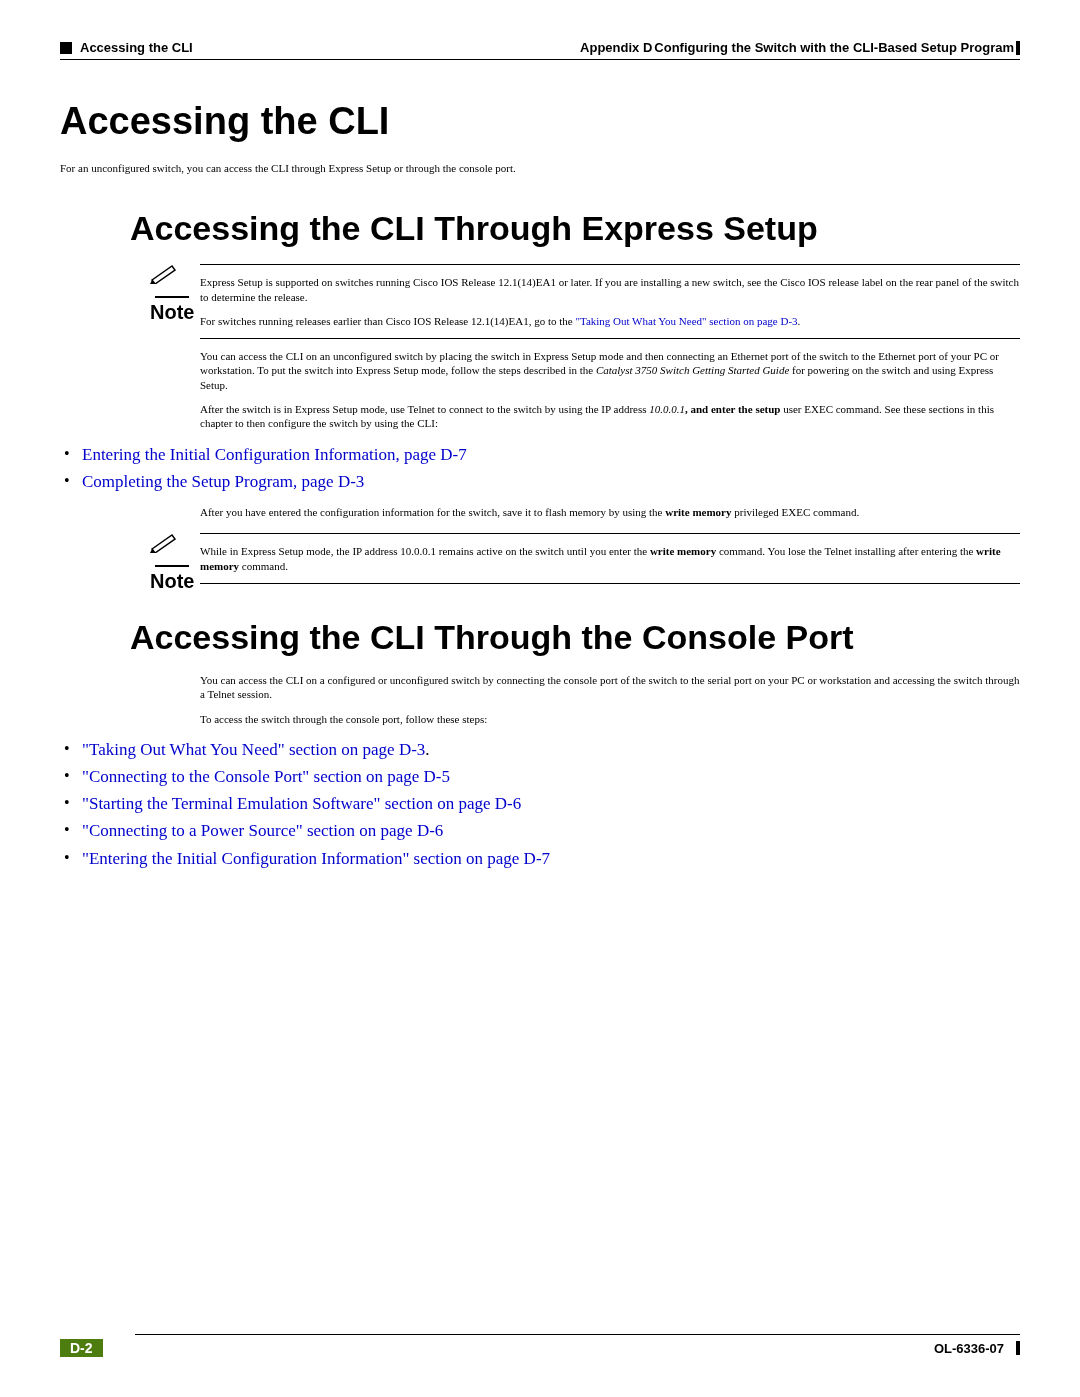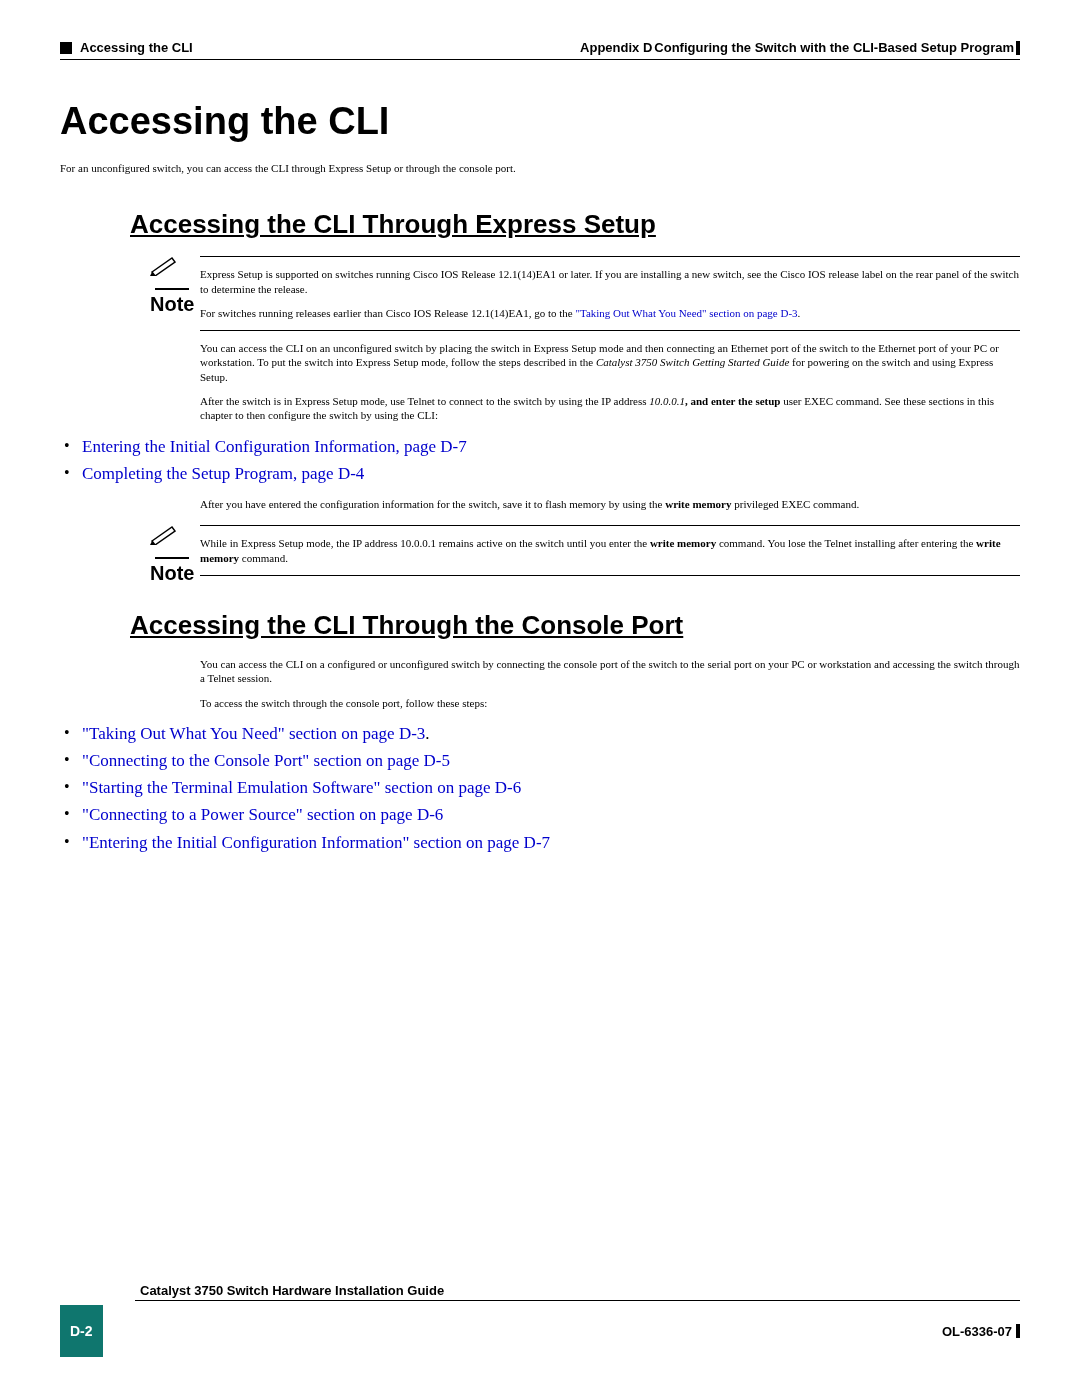--- a/index.html
+++ b/index.html
@@ -56,23 +56,22 @@
     margin: 0 0 18px 0;
   }
   .body-text {
     font-size: 17px;
     line-height: 1.3;
     margin-left: 140px;
   }
   h2 {
     font-family: Arial, Helvetica, sans-serif;
     font-weight: bold;
-    font-size: 26px;
+    font-size: 34px;
     margin: 34px 0 16px 70px;
-    text-decoration: underline;
   }
   .note-block {
     margin-left: 140px;
     position: relative;
   }
   .note-icon {
     position: absolute;
     left: -50px;
     top: -2px;
     font-family: Arial, sans-serif;
@@ -151,28 +150,28 @@
     font-family: Arial, Helvetica, sans-serif;
     font-size: 13px;
     font-weight: bold;
     margin-top: 4px;
   }
   .footer-title {
     margin-left: 80px;
     font-size: 13px;
   }
   .page-num-box {
-    background: #0f766e;
+    background: #4d7c0f;
     color: #fff;
-    padding: 18px 10px;
+    padding: 1px 10px;
     font-size: 14px;
     margin-right: 8px;
   }
   .footer-left { display:flex; align-items:center; }
-  .footer-right { display:flex; align-items:center; gap:4px; }
+  .footer-right { display:flex; align-items:center; gap:12px; }
 </style>
 </head>
 <body>
 
 <div class="page">
 
   <div class="header-row">
     <div class="header-left">
       <div class="header-box"></div>
       <span>Accessing the CLI</span>
@@ -210,21 +209,21 @@
   <div class="para indent">
     <span>You can access the CLI on an unconfigured switch by placing the switch in Express Setup mode and then connecting an Ethernet port of the switch to the Ethernet port of your PC or workstation. To put the switch into Express Setup mode, follow the steps described in the </span><span class="italic">Catalyst 3750 Switch Getting Started Guide</span><span> for powering on the switch and using Express Setup.</span>
   </div>
 
   <div class="para indent">
     <span>After the switch is in Express Setup mode, use Telnet to connect to the switch by using the IP address </span><span class="italic">10.0.0.1</span><span class="bold">, and enter the </span><span class="bold">setup</span><span> user EXEC command. See these sections in this chapter to then configure the switch by using the CLI:</span>
   </div>
 
   <ul class="bullets indent">
     <li><span class="link">Entering the Initial Configuration Information, page D-7</span></li>
-    <li><span class="link">Completing the Setup Program, page D-4</span></li>
+    <li><span class="link">Completing the Setup Program, page D-3</span></li>
   </ul>
 
   <div class="para indent">
     <span>After you have entered the configuration information for the switch, save it to flash memory by using the </span><span class="bold">write memory</span><span> privileged EXEC command.</span>
   </div>
 
   <div class="note-block" style="margin-top:14px;">
     <div class="note-icon">
       <svg width="30" height="22" viewBox="0 0 30 22">
         <path d="M 2 18 L 22 4 L 25 8 L 5 22 Z" fill="none" stroke="#000" stroke-width="1.5"></path>
@@ -248,21 +247,20 @@
 
   <ul class="bullets indent">
     <li><span class="link">"Taking Out What You Need" section on page D-3</span><span>.</span></li>
     <li><span class="link">"Connecting to the Console Port" section on page D-5</span></li>
     <li><span class="link">"Starting the Terminal Emulation Software" section on page D-6</span></li>
     <li><span class="link">"Connecting to a Power Source" section on page D-6</span></li>
     <li><span class="link">"Entering the Initial Configuration Information" section on page D-7</span></li>
   </ul>
 
   <div class="footer">
-    <div class="footer-title" style="font-family:Arial,Helvetica,sans-serif;font-weight:bold;font-size:13px;margin-bottom:2px;">Catalyst 3750 Switch Hardware Installation Guide</div>
     <div class="footer-rule"></div>
     <div class="footer-row">
       <div class="footer-left">
         <span class="page-num-box">D-2</span>
       </div>
       <div class="footer-right">
         <span>OL-6336-07</span>
         <div class="header-bar-short"></div>
       </div>
     </div>

